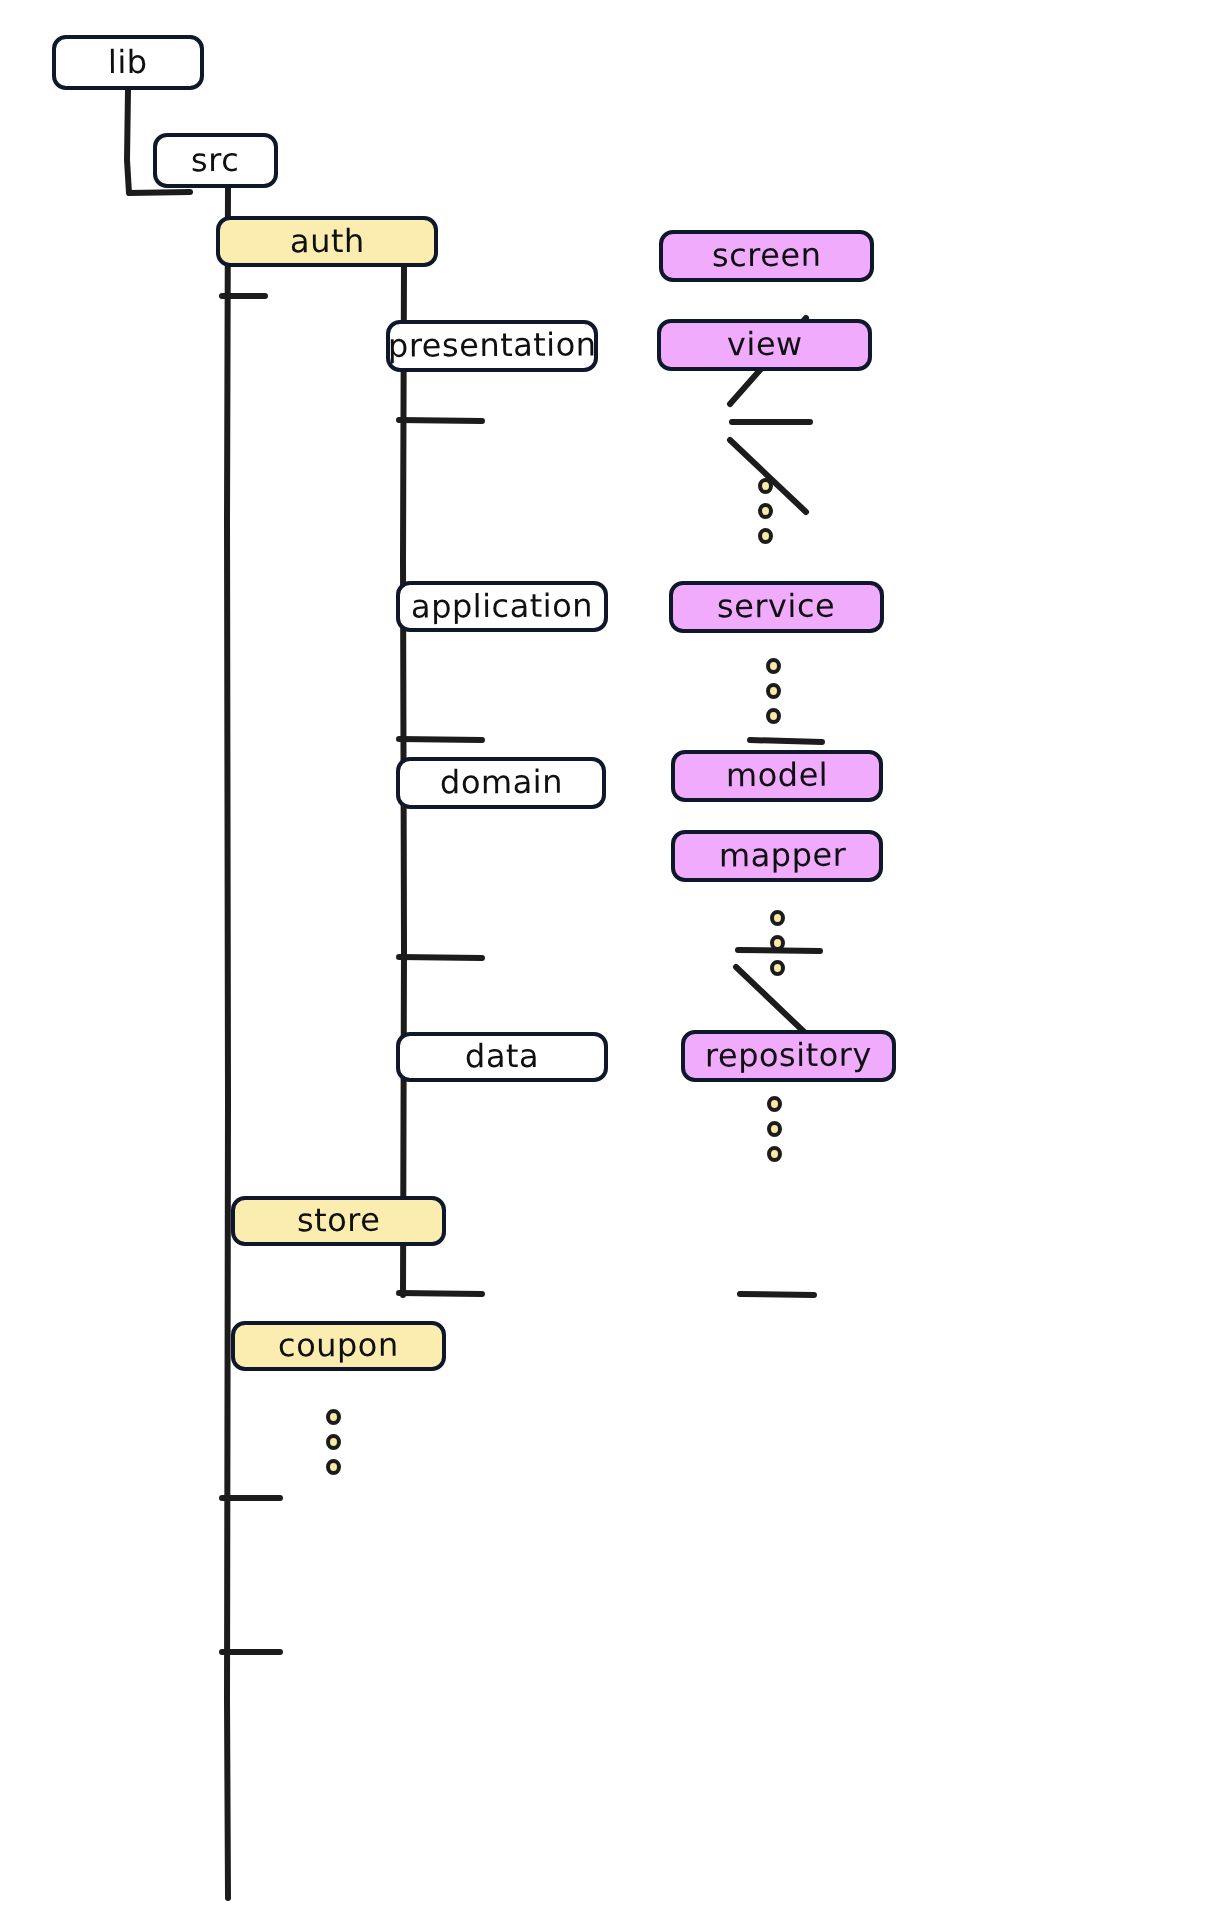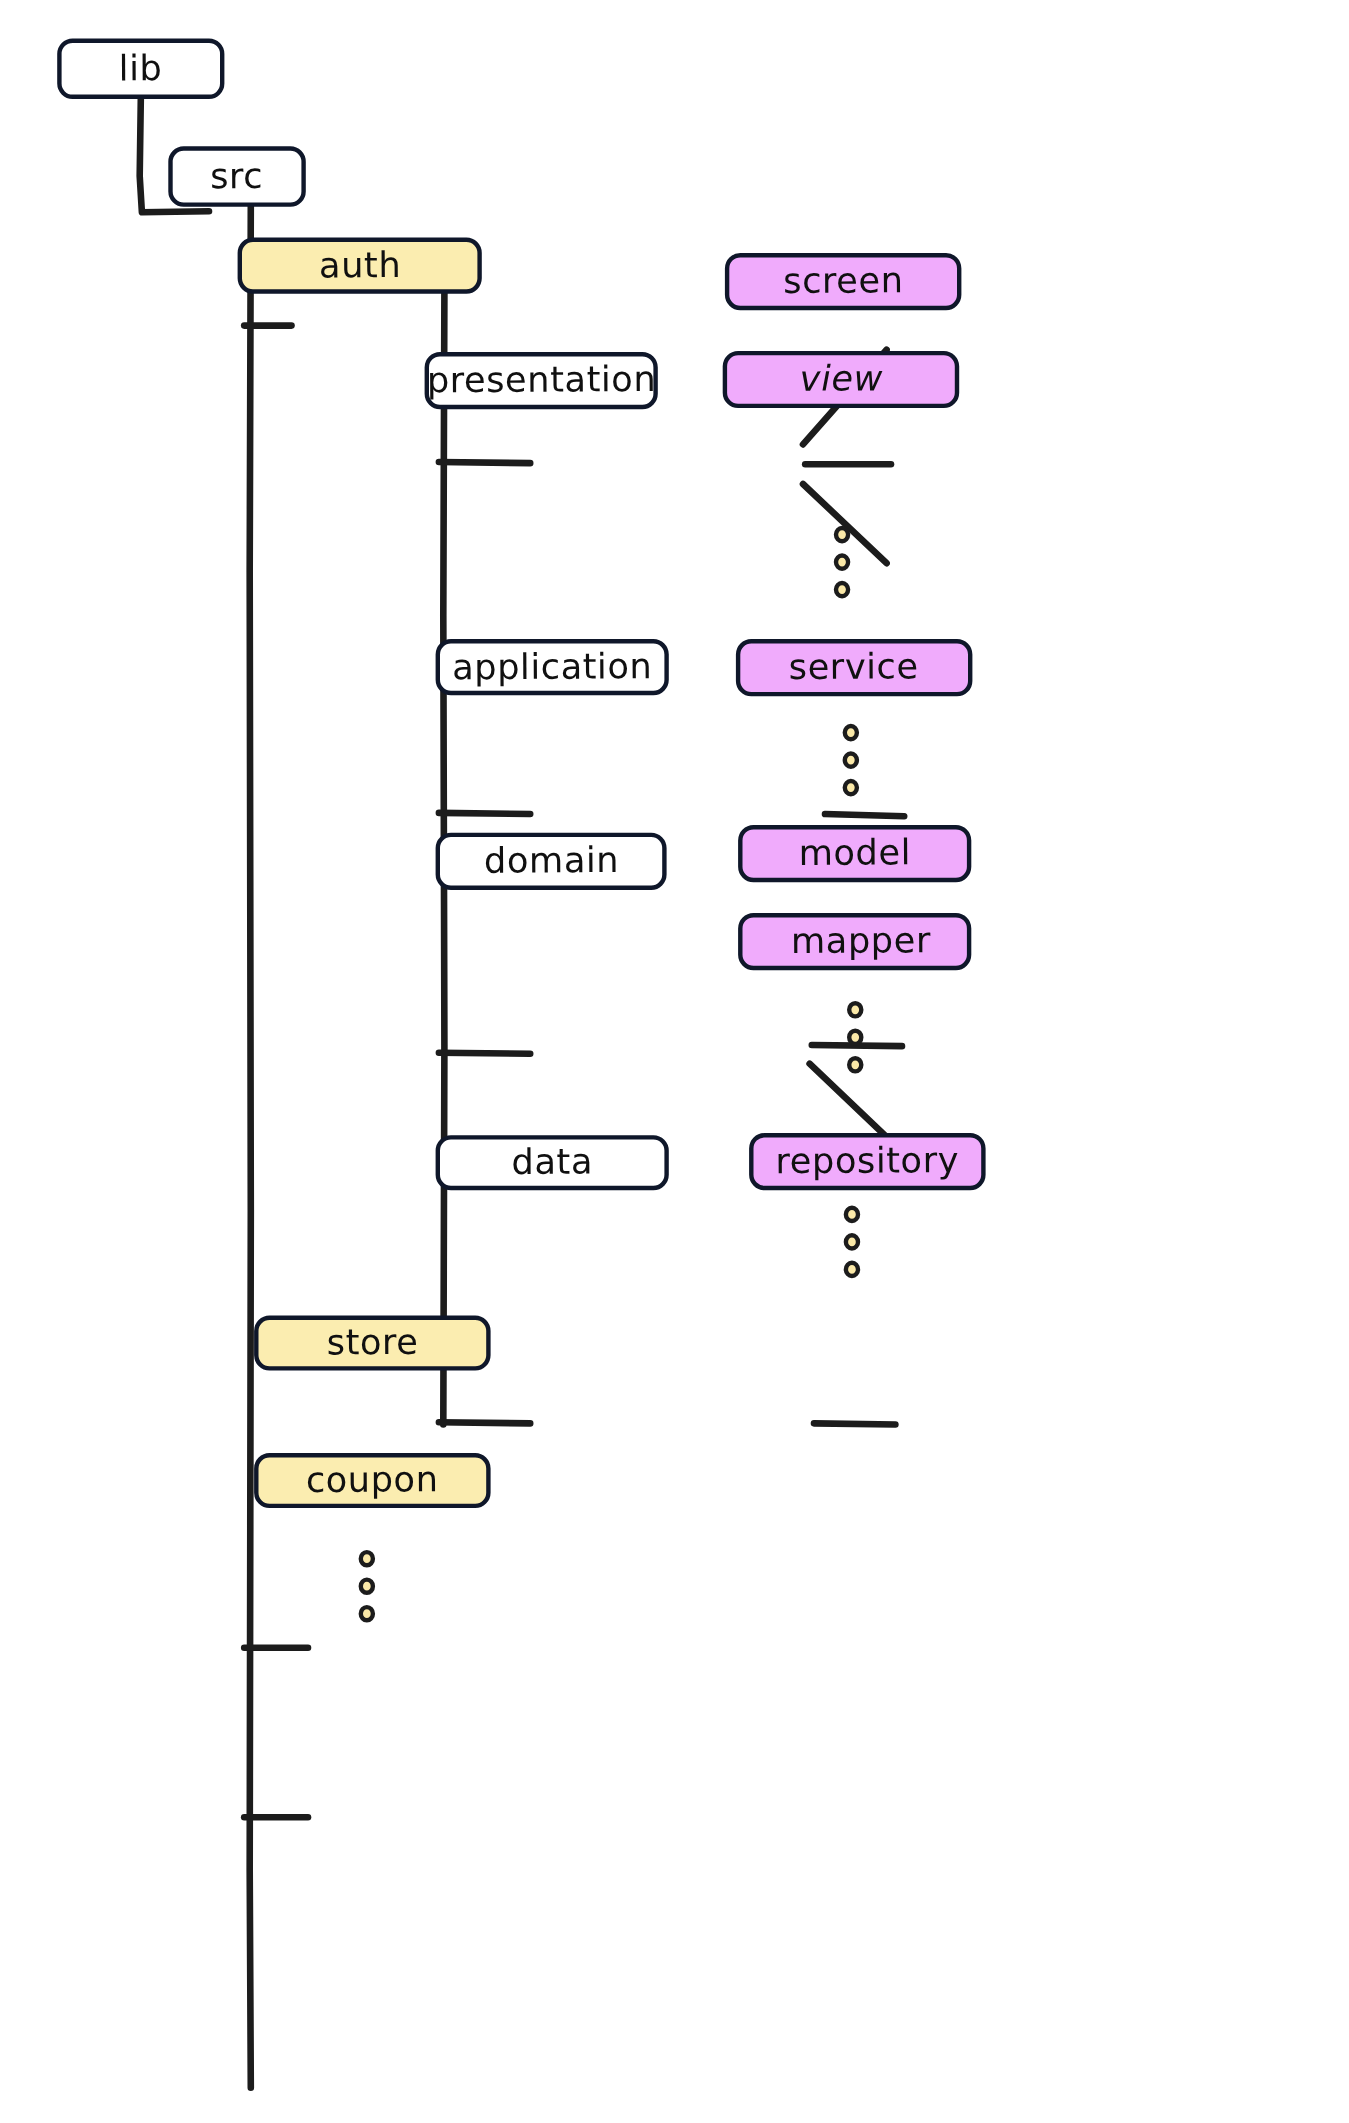--- a/index.html
+++ b/index.html
@@ -122,21 +122,21 @@
   </div>
 
   <div class="node white" style="left:386px; top:320px; width:212px; height:52px;">
     <span class="node-label">presentation</span>
   </div>
 
   <div class="node green" style="left:659px; top:230px; width:215px; height:52px;">
     <span class="node-label">screen</span>
   </div>
 
-  <div class="node green" style="left:657px; top:319px; width:215px; height:52px;font-style:italic;">
+  <div class="node green" style="left:657px; top:319px; width:215px; height:52px;">
     <span class="node-label">view</span>
   </div>
 
 
   <div class="dots" style="left:758px; top:478px;">
     <span class="dot"></span>
     <span class="dot"></span>
     <span class="dot"></span>
   </div>
 

